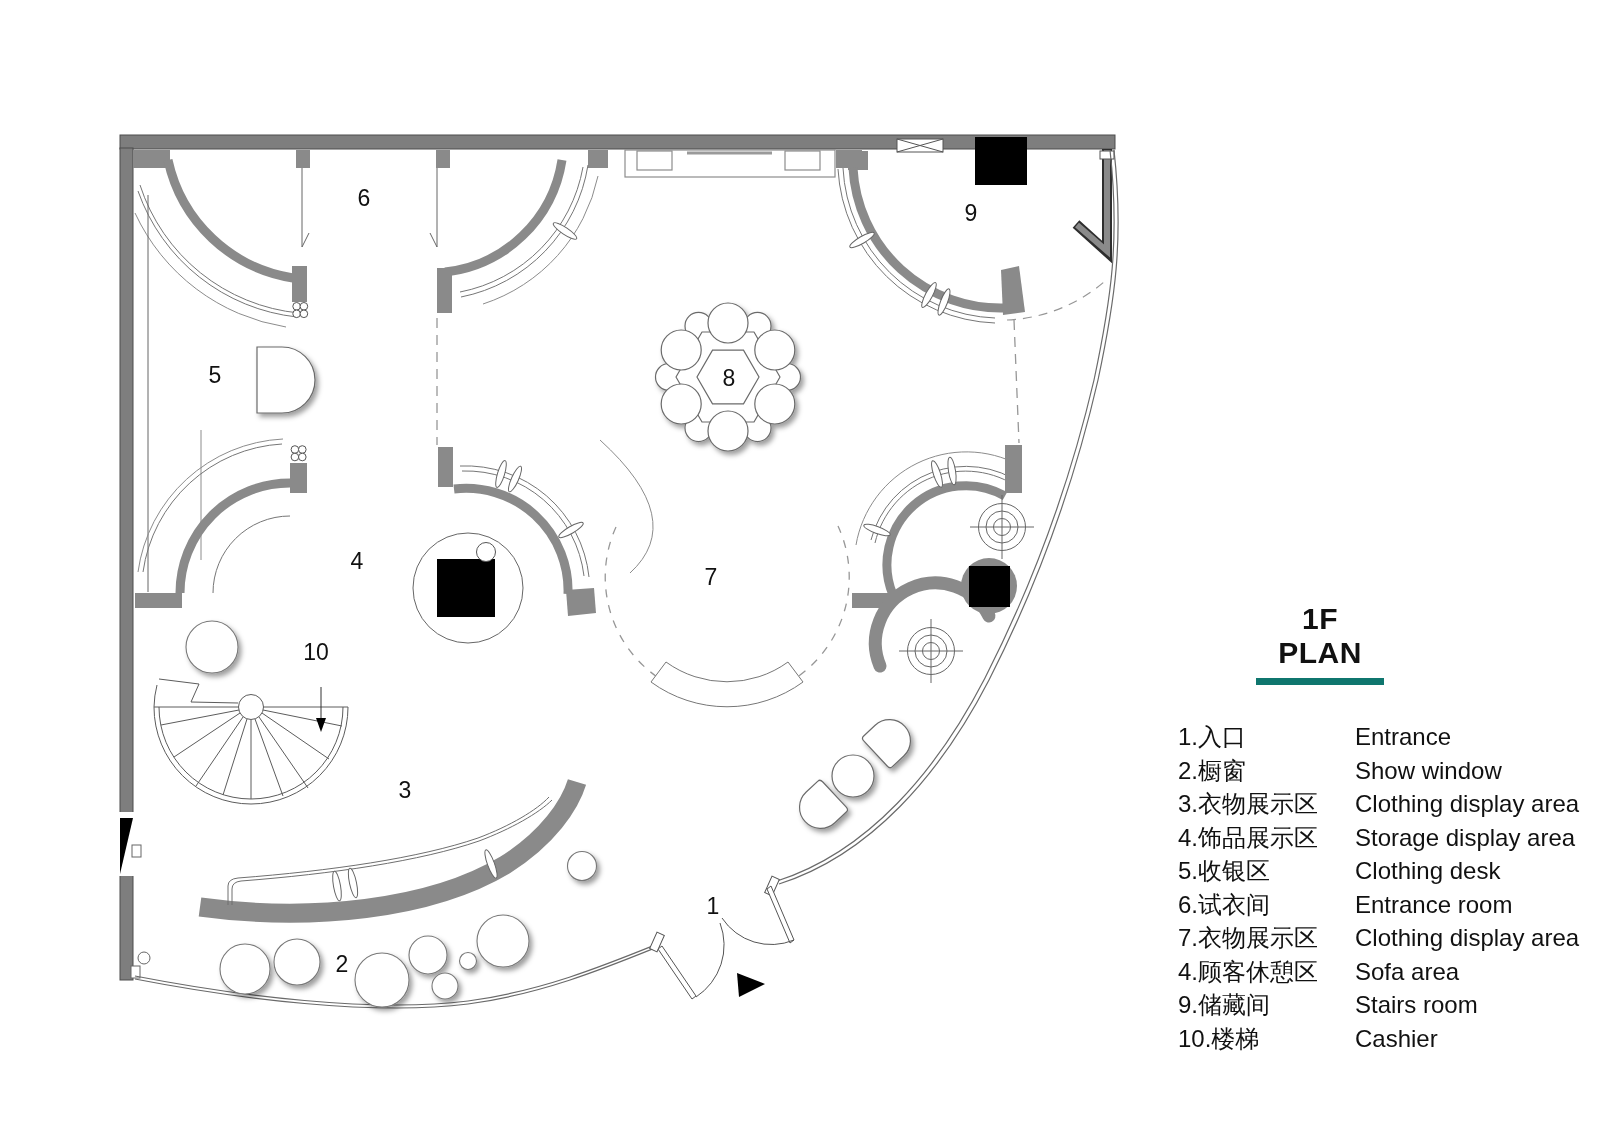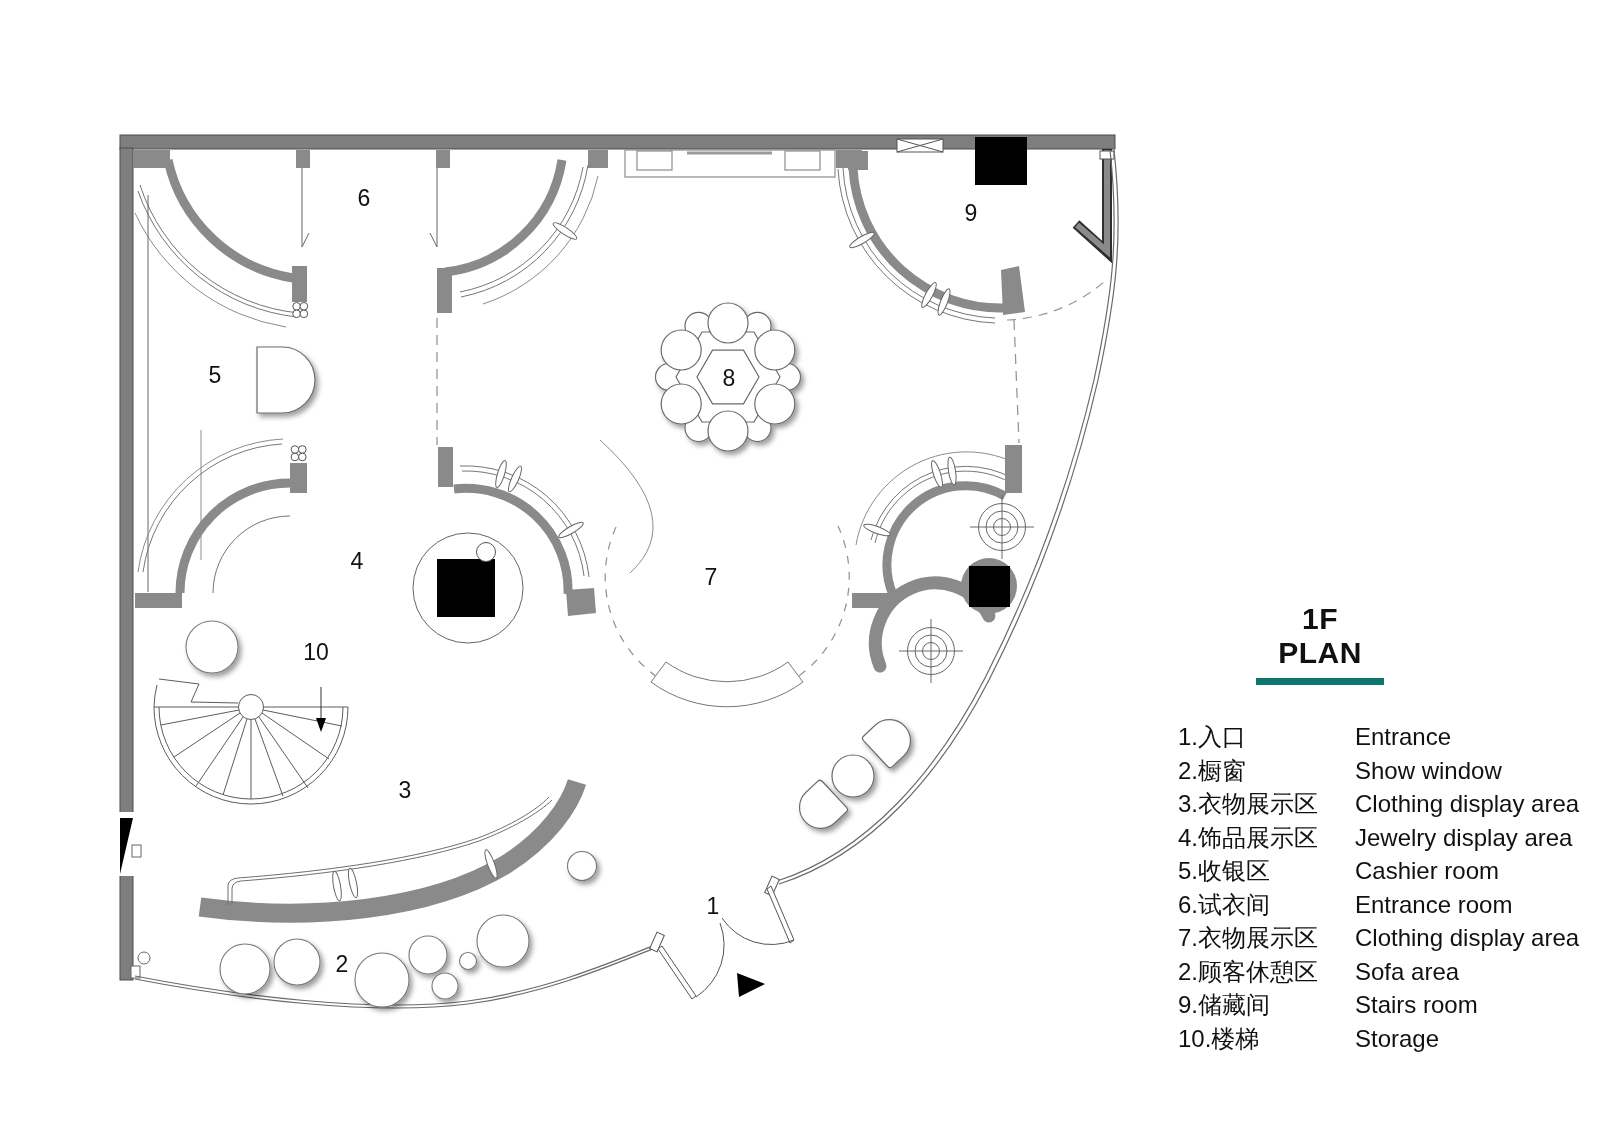--- a/index.html
+++ b/index.html
@@ -294,40 +294,40 @@
       <div class="legend-row">
         <span class="legend-zh">2.橱窗</span>
         <span class="legend-en">Show window</span>
       </div>
       <div class="legend-row">
         <span class="legend-zh">3.衣物展示区</span>
         <span class="legend-en">Clothing display area</span>
       </div>
       <div class="legend-row">
         <span class="legend-zh">4.饰品展示区</span>
-        <span class="legend-en">Jewelry display area</span>
+        <span class="legend-en">Storage display area</span>
       </div>
       <div class="legend-row">
         <span class="legend-zh">5.收银区</span>
-        <span class="legend-en">Cashier room</span>
+        <span class="legend-en">Clothing desk</span>
       </div>
       <div class="legend-row">
         <span class="legend-zh">6.试衣间</span>
         <span class="legend-en">Entrance room</span>
       </div>
       <div class="legend-row">
         <span class="legend-zh">7.衣物展示区</span>
         <span class="legend-en">Clothing display area</span>
       </div>
       <div class="legend-row">
-        <span class="legend-zh">2.顾客休憩区</span>
+        <span class="legend-zh">4.顾客休憩区</span>
         <span class="legend-en">Sofa area</span>
       </div>
       <div class="legend-row">
         <span class="legend-zh">9.储藏间</span>
         <span class="legend-en">Stairs room</span>
       </div>
       <div class="legend-row">
         <span class="legend-zh">10.楼梯</span>
-        <span class="legend-en">Storage</span>
+        <span class="legend-en">Cashier</span>
       </div>
     </div>
 </div>
 
 </body></html>

